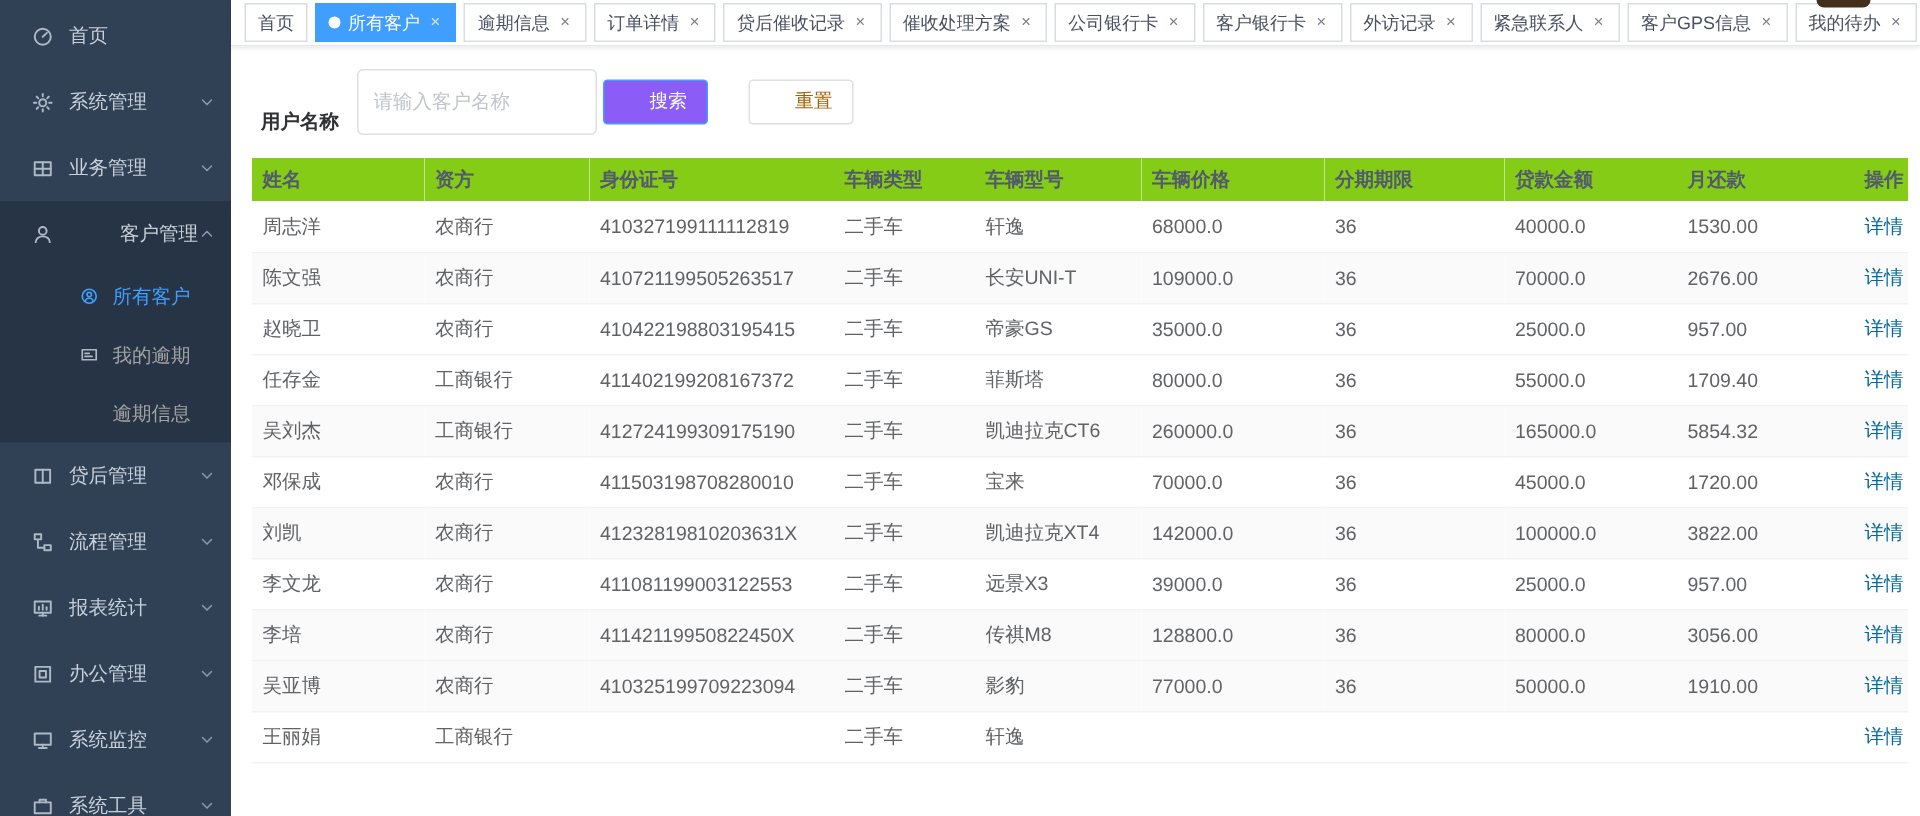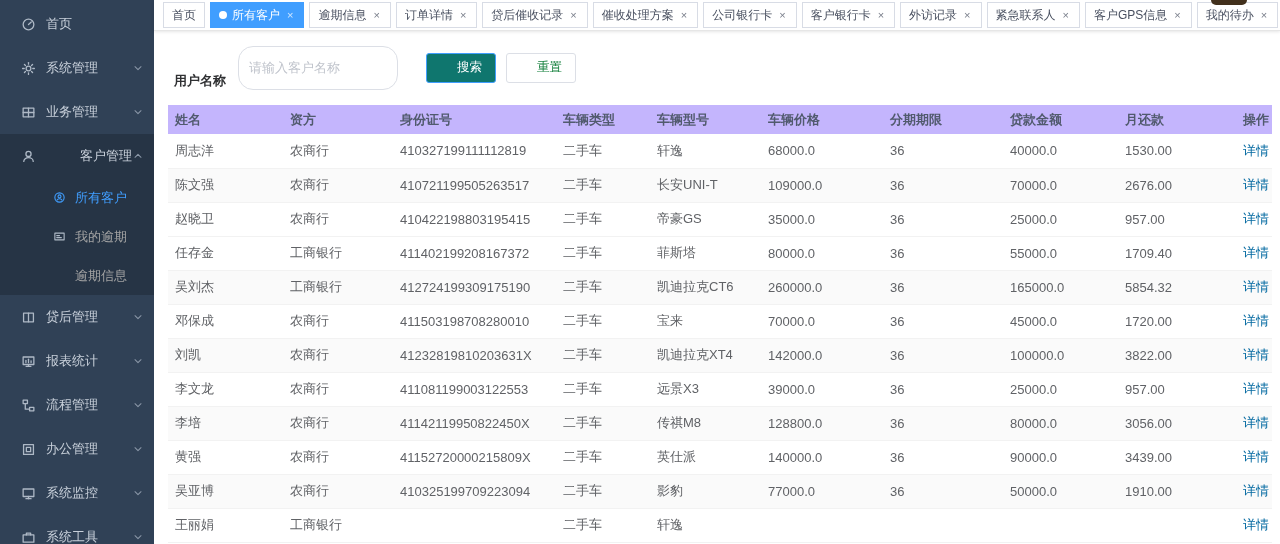--- a/index.html
+++ b/index.html
@@ -35,33 +35,33 @@
   .tag { display:inline-flex; align-items:center; gap:5px; height:26px;
     border:1px solid #d8dce5; background:#fff; color:#495060; font-size:12px;
     padding:0 8px; margin-right:5px; cursor:pointer; flex-shrink:0; }
   .tag.active { background:#409eff; border-color:#409eff; color:#fff; }
   .tag .dot { width:8px; height:8px; border-radius:50%; background:#fff; flex-shrink:0; }
   .tag .tag-close { font-size:11px; line-height:1; padding:1px 2px; color:inherit; opacity:.75; }
 
   .content { flex:1; padding:12px 8px 0 14px; overflow:hidden; }
   .search-row { display:flex; align-items:center; margin:2px 0 15px 6px; }
   .search-label { font-size:13px; font-weight:bold; color:#303133; margin-right:12px; white-space:nowrap;margin-top:27px; }
-  .search-input { width:160px; height:44px; border:1px solid #dcdfe6; border-radius:15px;
+  .search-input { width:160px; height:44px; border:1px solid #dcdfe6; border-radius:4px;
     padding:0 10px; font-size:13px; color:#be185d; outline:none;
     font-family:"Liberation Sans","DejaVu Sans",sans-serif; }
   .search-input::placeholder { color:#c0c4cc; }
   .btn { height:30px; display:inline-flex; align-items:center; gap:5px; font-size:12.5px;
     border-radius:3px; padding:0 13px; cursor:pointer;
     font-family:"Liberation Sans","DejaVu Sans",sans-serif; }
-  .btn-primary { background:#0f766e; border:1px solid #409eff; color:#fff; margin-left:28px;justify-content:center; }
-  .btn-plain { background:#fff; border:1px solid #dcdfe6; color:#15803d; margin-left:10px; }
+  .btn-primary { background:#8b5cf6; border:1px solid #409eff; color:#fff; margin-left:4px;justify-content:center; }
+  .btn-plain { background:#fff; border:1px solid #dcdfe6; color:#a16207; margin-left:27px; }
   .btn .b-icon { width:12px; height:12px; display:flex; align-items:center; }
 
   table.grid { width:1104px; border-collapse:collapse; table-layout:fixed; }
-  table.grid th { background:#c4b5fd; color:#515a6e; font-size:13px; font-weight:bold;
+  table.grid th { background:#84cc16; color:#515a6e; font-size:13px; font-weight:bold;
     text-align:left; height:29px; padding:0 0 0 7px; white-space:nowrap; overflow:hidden; }
   table.grid td { color:#606266; font-size:13px; height:34px; padding:0 0 0 7px;
     border-bottom:1px solid #f2f2f2; white-space:nowrap; overflow:hidden; }
   table.grid tr.even td { background:#fafafa; }
   .detail-link { color:#0369a1; cursor:pointer; text-decoration:none; }
 </style>
 </head>
 <body>
 
 <div class="app">
@@ -162,44 +162,44 @@
             <span class="mi-label">贷后管理</span>
             <span class="mi-arrow"><svg width="12" height="12" viewBox="0 0 14 14" fill="none" stroke="currentColor" stroke-width="1.2" stroke-linecap="round" stroke-linejoin="round">
                 <polyline points="3.5,5.5 7,9 10.5,5.5"></polyline>
               </svg></span>
           </div>
         </div>
         <div class="menu-group">
           <div class="menu-item">
             <span class="mi-icon">
               <svg width="15" height="15" viewBox="0 0 14 14" fill="none" stroke="currentColor" stroke-width="1.2" stroke-linecap="round" stroke-linejoin="round">
+                <rect x="2" y="2" width="4" height="3.2"></rect>
+                <rect x="8" y="8.8" width="4" height="3.2"></rect>
+                <path d="M4 5.2 V10.4 H8"></path>
+              </svg>
+            </span>
+            <span class="mi-label">流程管理</span>
+            <span class="mi-arrow"><svg width="12" height="12" viewBox="0 0 14 14" fill="none" stroke="currentColor" stroke-width="1.2" stroke-linecap="round" stroke-linejoin="round">
+                <polyline points="3.5,5.5 7,9 10.5,5.5"></polyline>
+              </svg></span>
+          </div>
+        </div>
+        <div class="menu-group">
+          <div class="menu-item">
+            <span class="mi-icon">
+              <svg width="15" height="15" viewBox="0 0 14 14" fill="none" stroke="currentColor" stroke-width="1.2" stroke-linecap="round" stroke-linejoin="round">
                 <rect x="2" y="2.8" width="10" height="7"></rect>
                 <line x1="4.6" y1="8" x2="4.6" y2="6"></line>
                 <line x1="7" y1="8" x2="7" y2="4.8"></line>
                 <line x1="9.4" y1="8" x2="9.4" y2="6.4"></line>
                 <line x1="7" y1="9.8" x2="7" y2="11.6"></line>
                 <line x1="4.8" y1="11.6" x2="9.2" y2="11.6"></line>
               </svg>
             </span>
             <span class="mi-label">报表统计</span>
-            <span class="mi-arrow"><svg width="12" height="12" viewBox="0 0 14 14" fill="none" stroke="currentColor" stroke-width="1.2" stroke-linecap="round" stroke-linejoin="round">
-                <polyline points="3.5,5.5 7,9 10.5,5.5"></polyline>
-              </svg></span>
-          </div>
-        </div>
-        <div class="menu-group">
-          <div class="menu-item">
-            <span class="mi-icon">
-              <svg width="15" height="15" viewBox="0 0 14 14" fill="none" stroke="currentColor" stroke-width="1.2" stroke-linecap="round" stroke-linejoin="round">
-                <rect x="2" y="2" width="4" height="3.2"></rect>
-                <rect x="8" y="8.8" width="4" height="3.2"></rect>
-                <path d="M4 5.2 V10.4 H8"></path>
-              </svg>
-            </span>
-            <span class="mi-label">流程管理</span>
             <span class="mi-arrow"><svg width="12" height="12" viewBox="0 0 14 14" fill="none" stroke="currentColor" stroke-width="1.2" stroke-linecap="round" stroke-linejoin="round">
                 <polyline points="3.5,5.5 7,9 10.5,5.5"></polyline>
               </svg></span>
           </div>
         </div>
         <div class="menu-group">
           <div class="menu-item">
             <span class="mi-icon">
               <svg width="15" height="15" viewBox="0 0 14 14" fill="none" stroke="currentColor" stroke-width="1.2" stroke-linecap="round" stroke-linejoin="round">
                 <rect x="2.4" y="2.4" width="9.2" height="9.2"></rect>
@@ -440,32 +440,20 @@
               <td>农商行</td>
               <td>41142119950822450X</td>
               <td>二手车</td>
               <td>传祺M8</td>
               <td>128800.0</td>
               <td>36</td>
               <td>80000.0</td>
               <td>3056.00</td>
               <td><a class="detail-link">详情</a></td>
             </tr>
-            <tr class="odd">
-              <td>黄强</td>
-              <td>农商行</td>
-              <td>41152720000215809X</td>
-              <td>二手车</td>
-              <td>英仕派</td>
-              <td>140000.0</td>
-              <td>36</td>
-              <td>90000.0</td>
-              <td>3439.00</td>
-              <td><a class="detail-link">详情</a></td>
-            </tr>
             <tr class="even">
               <td>吴亚博</td>
               <td>农商行</td>
               <td>410325199709223094</td>
               <td>二手车</td>
               <td>影豹</td>
               <td>77000.0</td>
               <td>36</td>
               <td>50000.0</td>
               <td>1910.00</td>

